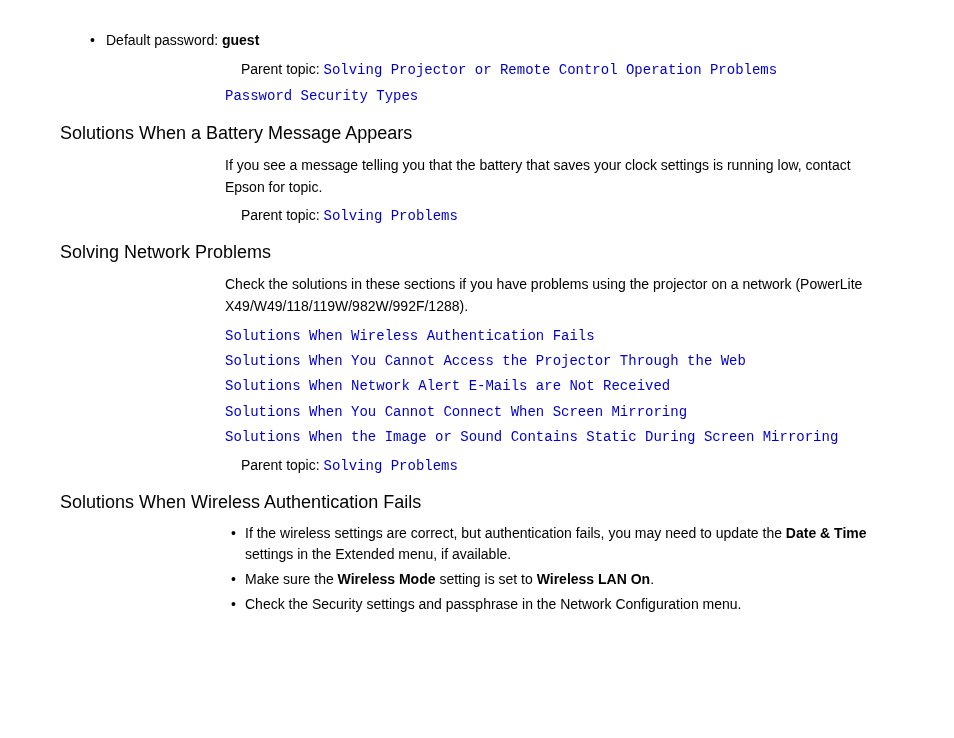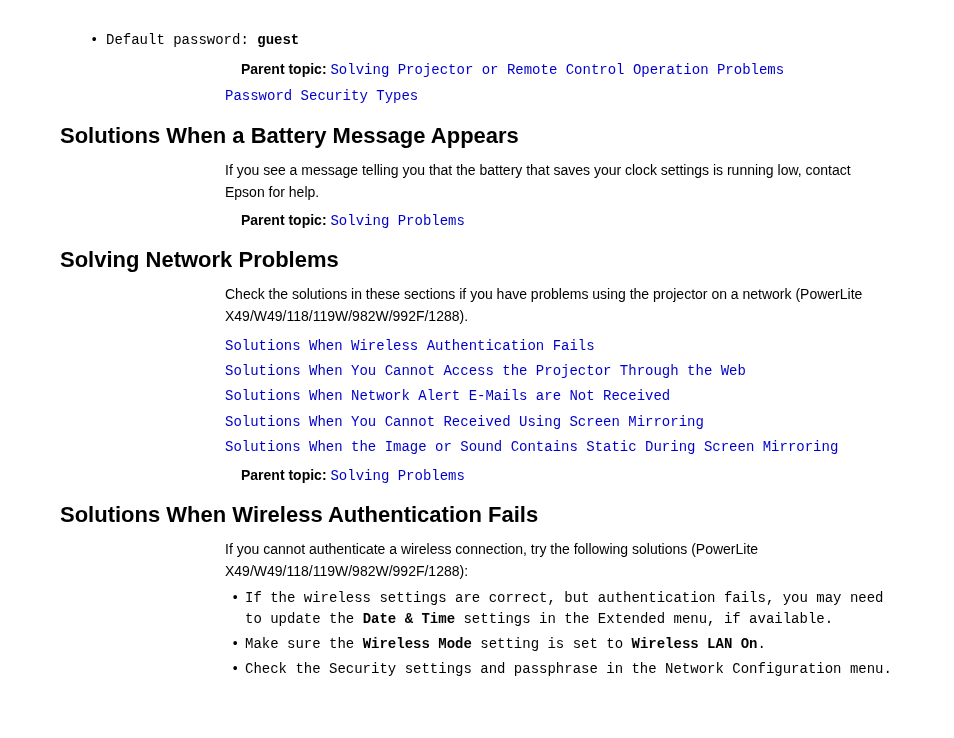--- a/index.html
+++ b/index.html
@@ -19,48 +19,47 @@
     .bullet-list {
       list-style: none;
       padding: 0;
       margin: 0 0 8px 0;
     }
     .bullet-list li {
       padding-left: 20px;
       position: relative;
       margin-bottom: 4px;
       line-height: 1.5;
-      font-family: Liberation Mono, monospace;
     }
     .bullet-list li::before {
       content: '•';
       position: absolute;
       left: 6px;
     }
     .bullet-list li.sub-bullet {
       padding-left: 36px;
       margin-left: 10px;
     }
     .bullet-list li.sub-bullet::before {
       content: '•';
       left: 20px;
     }
     .parent-topic-line {
       margin: 6px 0 4px 0;
       line-height: 1.5;
     }
-    .bold { font-weight: bold; padding-left: 16px; }
+    .bold { font-weight: normal; padding-left: 16px; }
     .link { color: #0000cc; text-decoration: none; font-family: Liberation Mono, monospace; }
     .related-concepts {
       margin: 4px 0 16px 0;
       line-height: 1.5;
     }
     .section-heading {
-      font-size: 22px;
-      font-weight: bold;
+      font-size: 18px;
+      font-weight: normal;
       color: #000;
       margin: 15px 0 10px 0;
     }
     .indented-block {
       margin-left: 165px;
     }
     .body-text {
       line-height: 1.6;
       margin-bottom: 6px;
     }
@@ -95,50 +94,49 @@
     </div>
 
     <div class="related-concepts indented-block">
       <a class="link" href="#">Password Security Types</a>
     </div>
   </div>
 
   <div class="section-block">
     <h2 class="section-heading">Solutions When a Battery Message Appears</h2>
     <div class="indented-block">
-      <p class="body-text">If you see a message telling you that the battery that saves your clock settings is running low, contact Epson for help.</p>
+      <p class="body-text">If you see a message telling you that the battery that saves your clock settings is running low, contact Epson for topic.</p>
       <div class="parent-topic-line">
         <span class="bold">Parent topic:</span>
         <a class="link" href="#">Solving Problems</a>
       </div>
     </div>
   </div>
 
   <div class="section-block">
     <h2 class="section-heading">Solving Network Problems</h2>
     <div class="indented-block">
       <p class="body-text">Check the solutions in these sections if you have problems using the projector on a network (PowerLite X49/W49/118/119W/982W/992F/1288).</p>
       <ul class="links-list">
         <li><a class="link" href="#">Solutions When Wireless Authentication Fails</a></li>
         <li><a class="link" href="#">Solutions When You Cannot Access the Projector Through the Web</a></li>
         <li><a class="link" href="#">Solutions When Network Alert E-Mails are Not Received</a></li>
-        <li><a class="link" href="#">Solutions When You Cannot Received Using Screen Mirroring</a></li>
+        <li><a class="link" href="#">Solutions When You Cannot Connect When Screen Mirroring</a></li>
         <li><a class="link" href="#">Solutions When the Image or Sound Contains Static During Screen Mirroring</a></li>
       </ul>
       <div class="parent-topic-line">
         <span class="bold">Parent topic:</span>
         <a class="link" href="#">Solving Problems</a>
       </div>
     </div>
   </div>
 
   <div class="section-block">
     <h2 class="section-heading">Solutions When Wireless Authentication Fails</h2>
     <div class="indented-block">
-      <p class="body-text">If you cannot authenticate a wireless connection, try the following solutions (PowerLite X49/W49/118/119W/982W/992F/1288):</p>
       <ul class="bullet-list">
         <li>
           <span>If the wireless settings are correct, but authentication fails, you may need to update the </span><strong>Date &amp; Time</strong><span> settings in the Extended menu, if available.</span>
         </li>
         <li>
           <span>Make sure the </span><strong>Wireless Mode</strong><span> setting is set to </span><strong>Wireless LAN On</strong><span>.</span>
         </li>
         <li>
           <span>Check the Security settings and passphrase in the Network Configuration menu.</span>
         </li>

